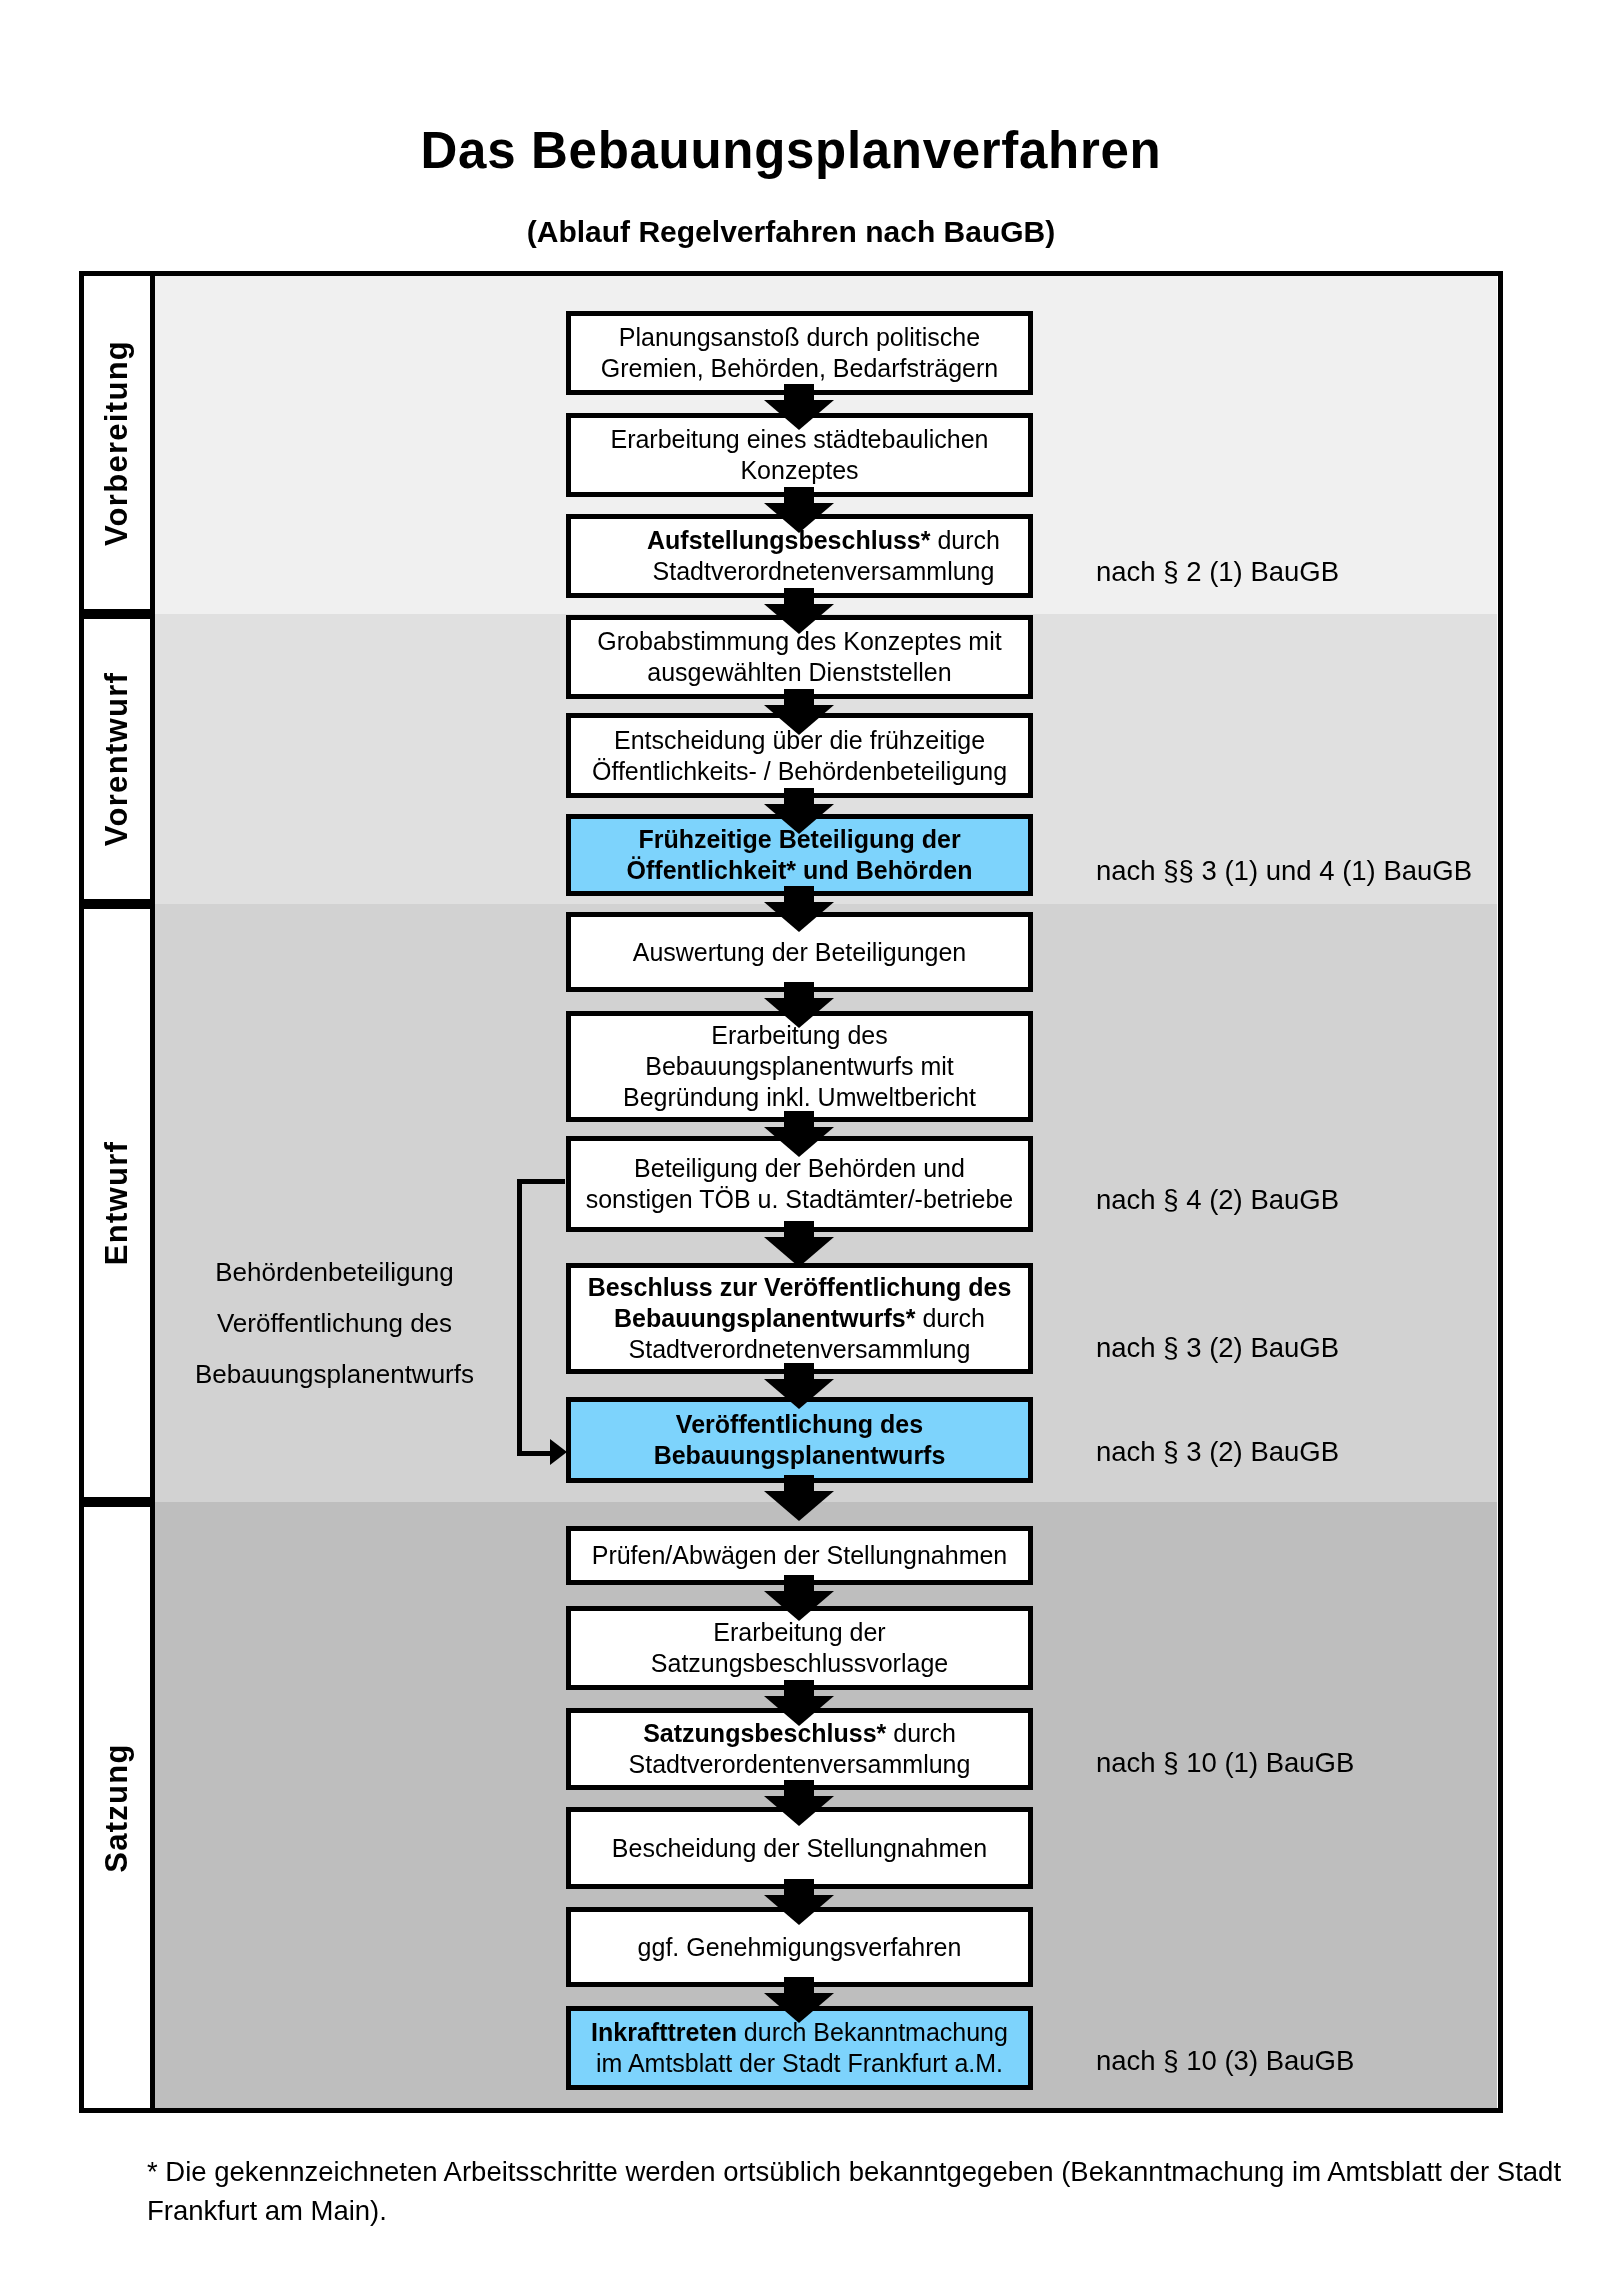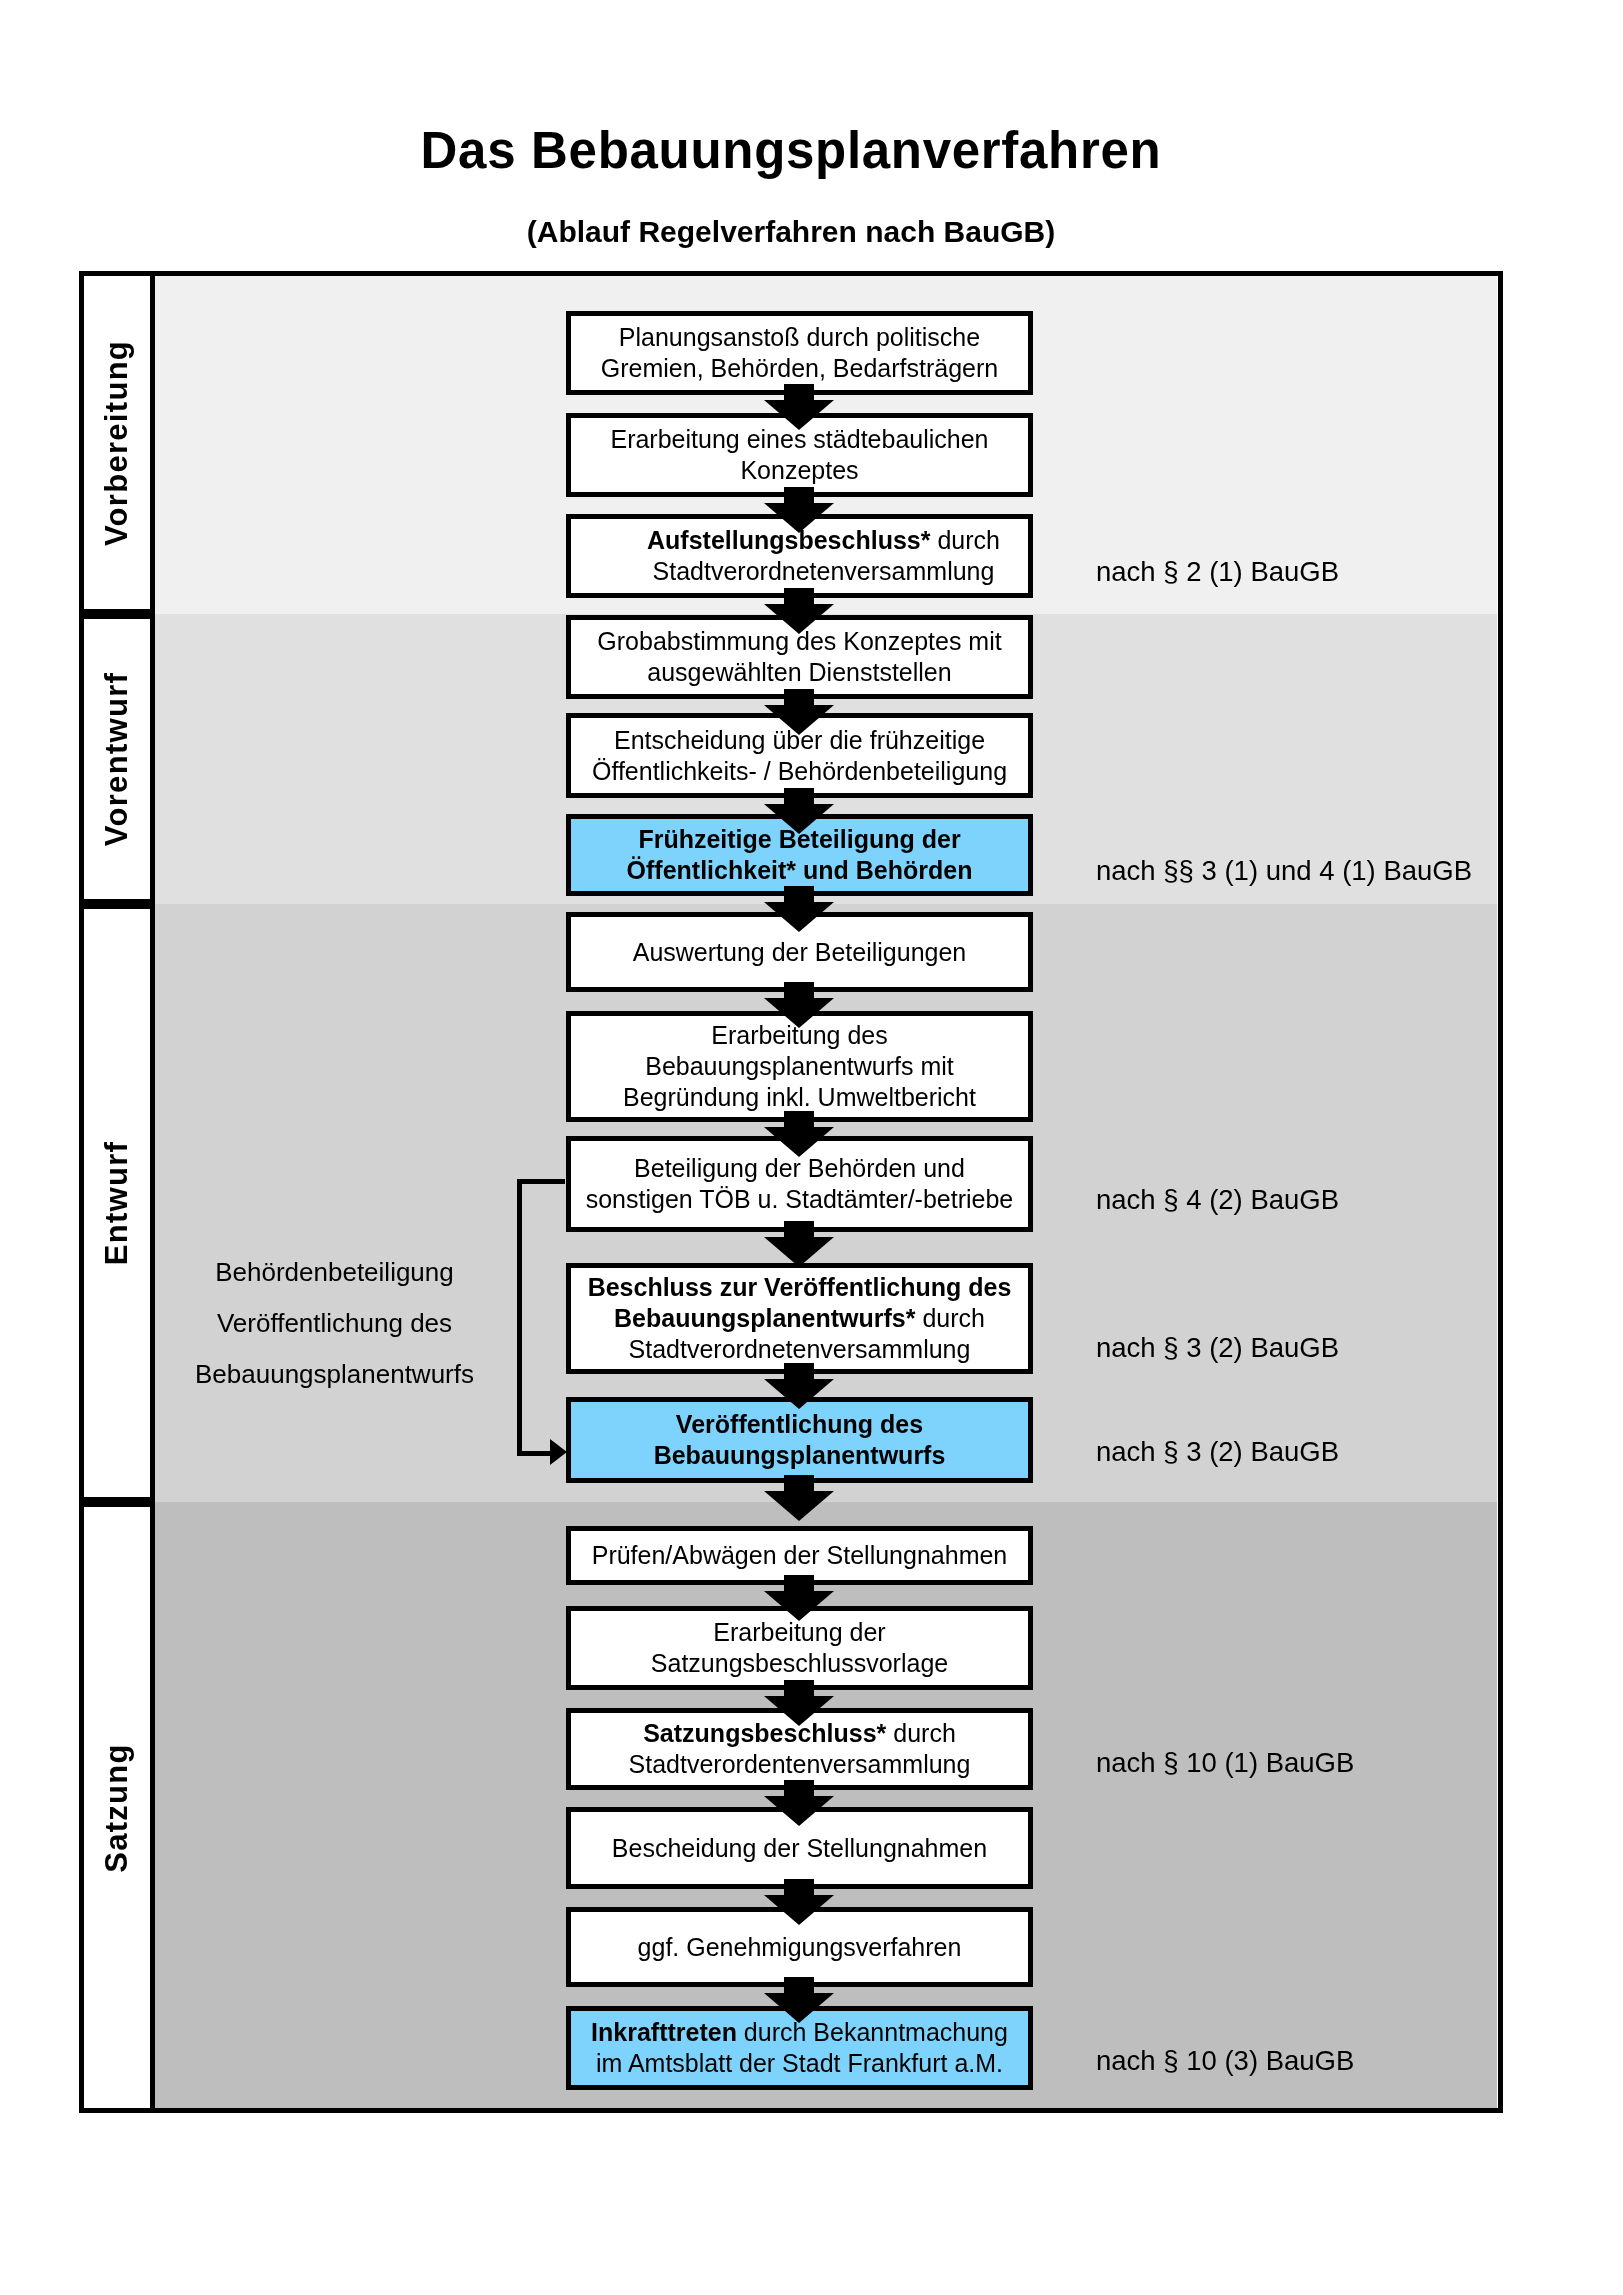--- a/index.html
+++ b/index.html
@@ -204,14 +204,16 @@
 </div>
 <div class="arr" style="top:1977px;"></div>
 
 <div class="fbox hl" style="top:2006px;height:84px;">
   <div class="ln"><b>Inkrafttreten</b><span> durch Bekanntmachung</span></div>
   <div class="ln"><b></b><span>im Amtsblatt der Stadt Frankfurt a.M.</span></div>
 </div>
 <div class="note" style="top:2044px;">nach § 10 (3) BauGB</div>
 
 <div class="footnote">
+  <div>* Die gekennzeichneten Arbeitsschritte werden ortsüblich bekanntgegeben (Bekanntmachung im Amtsblatt  der Stadt</div>
+  <div>Frankfurt am Main).</div>
 </div>
 
 
 </body></html>

